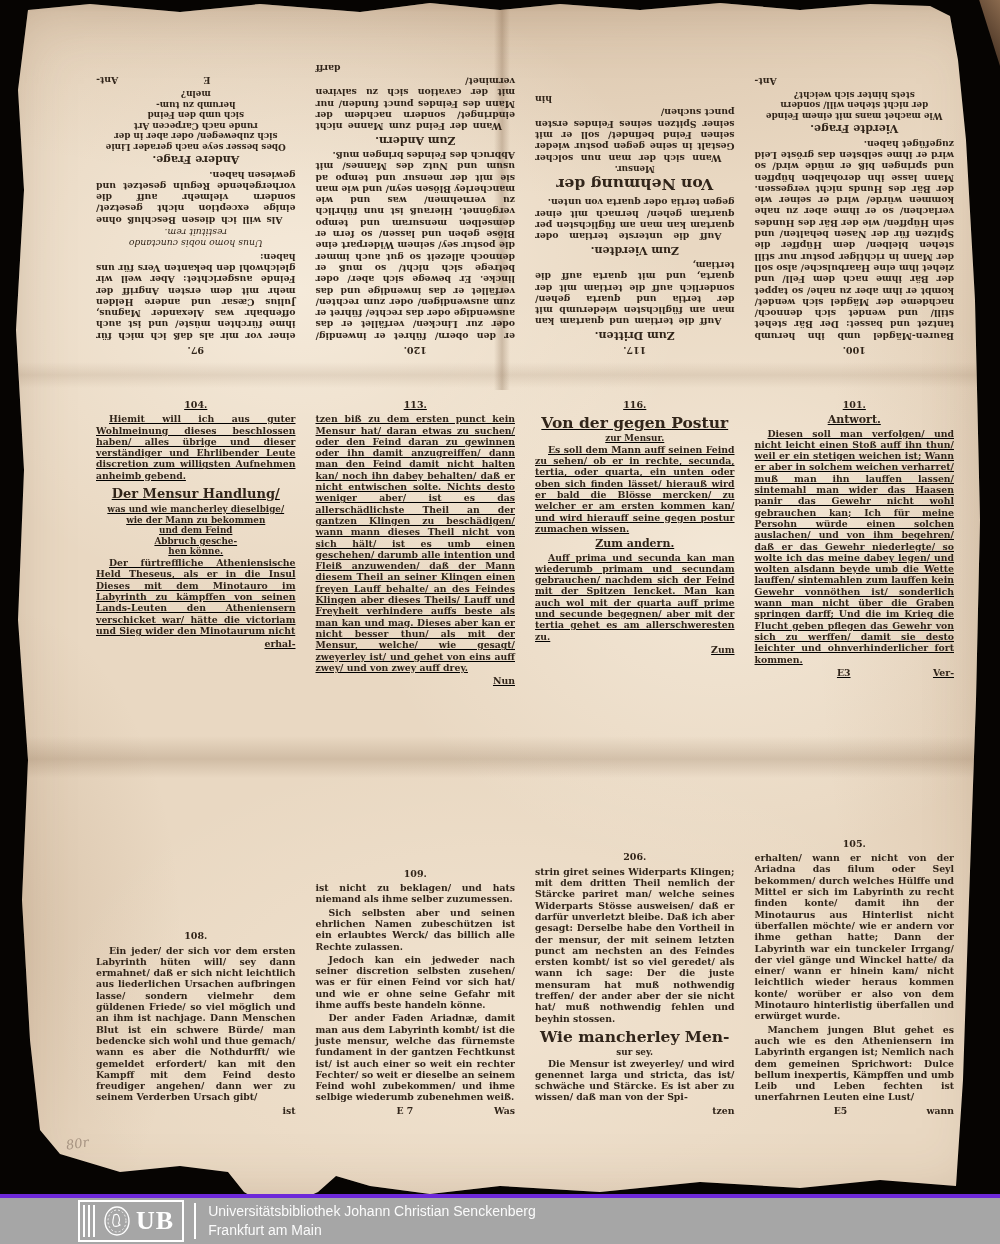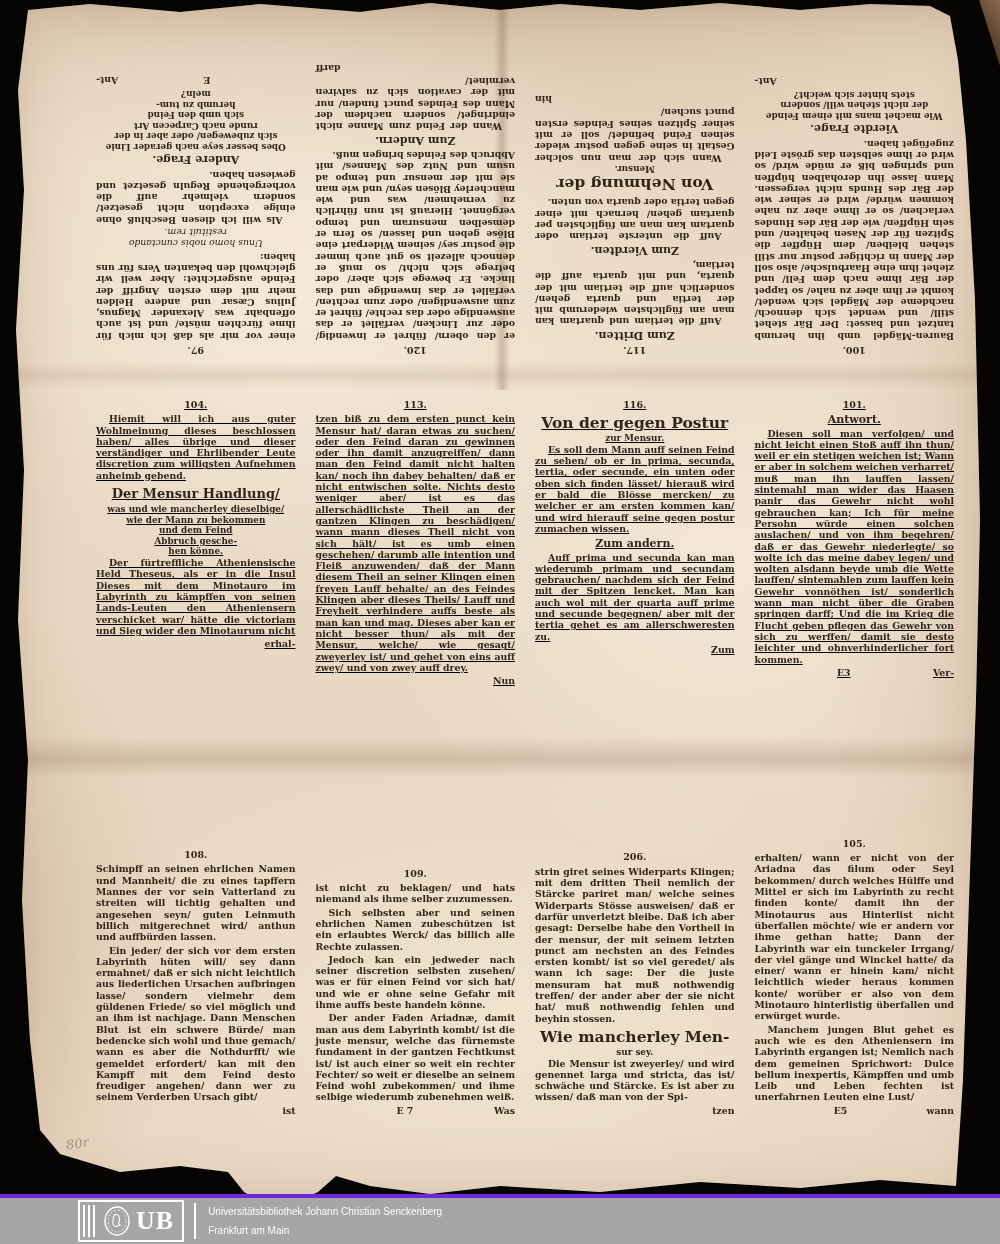--- a/index.html
+++ b/index.html
@@ -56,21 +56,21 @@
   
   .libbar{position:absolute;left:0;bottom:0;width:1000px;height:46px;background:#a6a6a6;
     display:flex;align-items:center;font-family:"Liberation Sans",sans-serif;
     border-top:4px solid #6d28d9;padding-left:48px;}
   .logo{display:flex;align-items:center;gap:5px;border:2px solid #fff;
     height:36px;margin-left:30px;padding:1px 8px 1px 3px;}
   .stripes{width:15px;height:32px;
     background:repeating-linear-gradient(90deg,#fff 0 2px,transparent 2px 5px);}
   .ubtext{font:bold 26px/26px "Liberation Serif",serif;color:#fff;letter-spacing:1px;}
   .logosep{width:2px;height:36px;background:#fff;margin:0 12px 0 10px;}
-  .libtext{color:#fbfbfb;font-size:10px;line-height:19px;}
+  .libtext{color:#fbfbfb;font-size:14px;line-height:19px;}
 </style>
 </head>
 <body>
 
 <div class="stage">
   <div class="paper">
     <div class="crease-v"></div>
     <div class="crease-h2"></div>
     <div class="crease-h"></div>
 
@@ -147,42 +147,41 @@
         <div class="pnum">113.</div>
         <p class="para cont">tzen biß zu dem ersten punct kein Mensur hat/ daran etwas zu suchen/ oder den Feind daran zu gewinnen oder ihn damit anzugreiffen/ dann man den Feind damit nicht halten kan/ noch ihn dabey behalten/ daß er nicht entwischen solte.  Nichts desto weniger aber/ ist es das allerschädlichste Theil an der gantzen Klingen zu beschädigen/ wann mann dieses Theil nicht von sich hält/ ist es umb einen geschehen/ darumb alle intention und Fleiß anzuwenden/ daß der Mann diesem Theil an seiner Klingen einen freyen Lauff behalte/ an des Feindes Klingen aber dieses Theils/ Lauff und Freyheit verhindere auffs beste als man kan und mag.  Dieses aber kan er nicht besser thun/ als mit der Mensur, welche/ wie gesagt/ zweyerley ist/ und gehet von eins auff zwey/ und von zwey auff drey.</p>
         <div class="foot">
           <span class="catch">Nun</span>
         </div>
       </section>
       <section class="page">
         <div class="pnum">116.</div>
         <div class="h1">Von der gegen Postur</div>
         <div class="sub">zur Mensur.</div>
-        <p class="para">Es soll dem Mann auff seinen Feind zu sehen/ ob er in prima, secunda, tertia, oder secunde, ein unten oder oben sich finden lässet/ hierauß wird er bald die Blösse mercken/ zu welcher er am ersten kommen kan/ und wird hierauff seine gegen postur zumachen wissen.</p>
+        <p class="para">Es soll dem Mann auff seinen Feind zu sehen/ ob er in rechte, secunda, tertia, oder quarta, ein unten oder oben sich finden lässet/ hierauß wird er bald die Blösse mercken/ zu welcher er am ersten kommen kan/ und wird hierauff seine gegen postur zumachen wissen.</p>
         <div class="h2">Zum andern.</div>
         <p class="para">Auff prima und secunda kan man wiederumb primam und secundam gebrauchen/ nachdem sich der Feind mit der Spitzen lencket. Man kan auch wol mit der quarta auff prime und secunde begegnen/ aber mit der tertia gehet es am allerschweresten zu.</p>
         <div class="foot">
           <span class="catch">Zum</span>
         </div>
       </section>
       <section class="page">
         <div class="pnum">101.</div>
         <div class="h2">Antwort.</div>
         <p class="para">Diesen soll man verfolgen/ und nicht leicht einen Stoß auff ihn thun/ weil er ein stetigen weichen ist; Wann er aber in solchem weichen verharret/ muß man ihn lauffen lassen/ sintemahl man wider das Haasen panir das Gewehr nicht wohl gebrauchen kan; Ich für meine Persohn würde einen solchen auslachen/ und von ihm begehren/ daß er das Gewehr niederlegte/ so wolte ich das meine dabey legen/ und wolten alsdann beyde umb die Wette lauffen/ sintemahlen zum lauffen kein Gewehr vonnöthen ist/ sonderlich wann man nicht über die Graben springen darff; Und die im Krieg die Flucht geben pflegen das Gewehr von sich zu werffen/ damit sie desto leichter und ohnverhinderlicher fort kommen.</p>
         <div class="foot">
           <span class="sig">E3</span>
           <span class="catch">Ver-</span>
         </div>
       </section>
     </div>
 
     <div class="band band-bot">
       <section class="page">
         <div class="pnum">108.</div>
-        <p class="para cont">Schimpff an seinen ehrlichen Namen und Mannheit/ die zu eines tapffern Mannes der vor sein Vatterland zu streiten will tichtig gehalten und angesehen seyn/ guten Leinmuth billich mitgerechnet wird/ anthun und auffbürden lassen.</p>
         <p class="para">Ein jeder/ der sich vor dem ersten Labyrinth hüten will/ sey dann ermahnet/ daß er sich nicht leichtlich aus liederlichen Ursachen aufbringen lasse/ sondern vielmehr dem güldenen Friede/ so viel möglich und an ihm ist nachjage.  Dann Menschen Blut ist ein schwere Bürde/ man bedencke sich wohl und thue gemach/ wann es aber die Nothdurfft/ wie gemeldet erfordert/ kan mit den Kampff mit dem Feind desto freudiger angehen/ dann wer zu seinem Verderben Ursach gibt/</p>
         <div class="foot">
           <span class="catch">ist</span>
         </div>
       </section>
       <section class="page">
         <div class="pnum">109.</div>
         <p class="para cont">ist nicht zu beklagen/ und hats niemand als ihme selber zuzumessen.</p>
         <p class="para">Sich selbsten aber und seinen ehrlichen Namen zubeschützen ist ein erlaubtes Werck/ das billich alle Rechte zulassen.</p>
         <p class="para">Jedoch kan ein jedweder nach seiner discretion selbsten zusehen/ was er für einen Feind vor sich hat/ und wie er ohne seine Gefahr mit ihme auffs beste handeln könne.</p>

